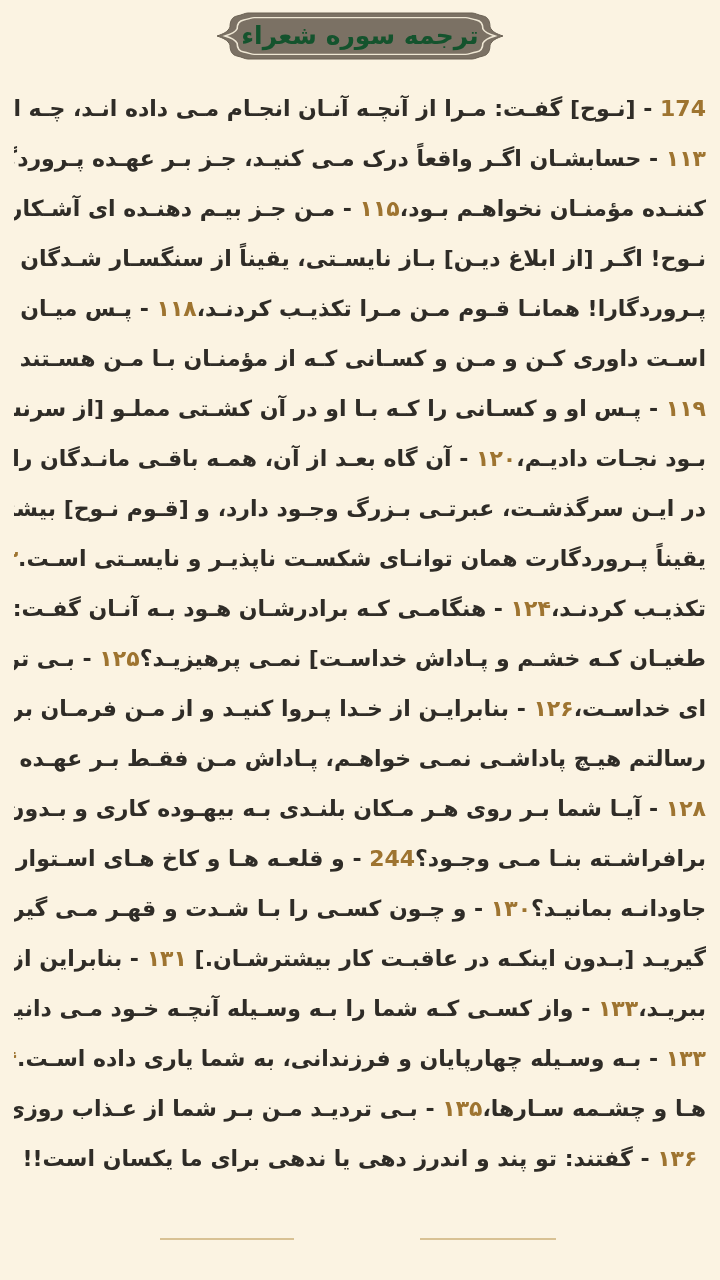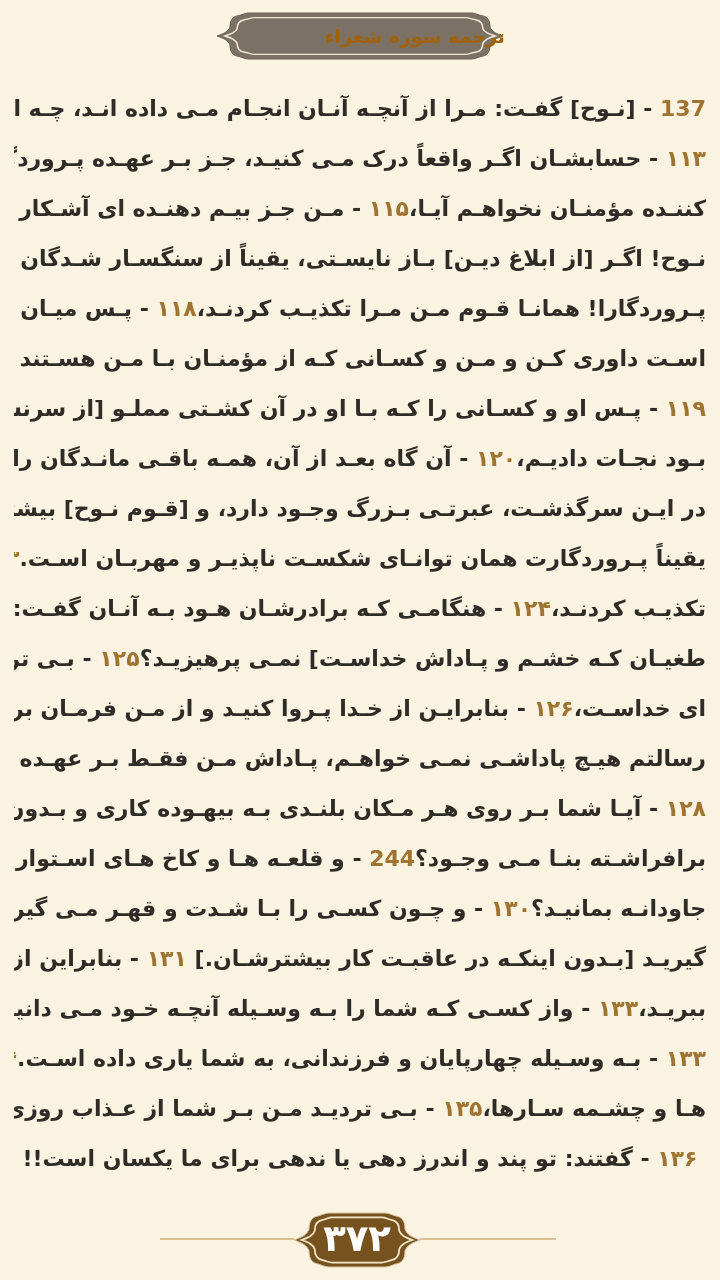--- a/index.html
+++ b/index.html
@@ -12,22 +12,22 @@
   }
   .page{position:absolute;inset:0;}
 
   
   .header{
     position:absolute;left:215px;top:9px;width:290px;height:54px;
   }
   .header svg{position:absolute;inset:0;width:100%;height:100%;}
   .header-title{
     position:absolute;inset:0;
-    line-height:54px;
-    font-size:19px;font-weight:700;color:#a16207;
+    text-align:center;line-height:54px;
+    font-size:25px;font-weight:700;color:#14532d;
     direction:rtl;
   }
 
   
   .text-area{
     position:absolute;top:84px;left:14px;right:14px;
   }
   .line{
     direction:rtl;
     height:50px;line-height:50px;
@@ -70,49 +70,42 @@
 
   <div class="header">
     <svg viewBox="0 0 290 54" aria-hidden="true">
       <path d="M2,27 C8,25 13,23 15,18 C15,12 17,8 22,7 C27,6 30,4 33,4 L257,4 C260,4 263,6 268,7 C273,8 275,12 275,18 C277,23 282,25 288,27 C282,29 277,31 275,36 C275,42 273,46 268,47 C263,48 260,50 257,50 L33,50 C30,50 27,48 22,47 C17,46 15,42 15,36 C13,31 8,29 2,27 Z" fill="#7b7164" stroke="#6a6153" stroke-width="1"></path>
       <path d="M2,27 C8,25 13,23 15,18 C15,12 17,8 22,7 C27,6 30,4 33,4 L257,4 C260,4 263,6 268,7 C273,8 275,12 275,18 C277,23 282,25 288,27 C282,29 277,31 275,36 C275,42 273,46 268,47 C263,48 260,50 257,50 L33,50 C30,50 27,48 22,47 C17,46 15,42 15,36 C13,31 8,29 2,27 Z" fill="none" stroke="#efe7d4" stroke-width="1.7" transform="translate(145,27) scale(0.945,0.80) translate(-145,-27)"></path>
     </svg>
     <div class="header-title">ترجمه سوره شعراء</div>
   </div>
 
   <div class="text-area">
-      <div class="line"><span class="num">137</span><span class="sep"> - </span><span class="body">[نـوح] گفـت: مـرا از آنچـه آنـان انجـام مـی داده انـد، چـه اطلاعـی اسـت؟</span></div>
+      <div class="line"><span class="num">174</span><span class="sep"> - </span><span class="body">[نـوح] گفـت: مـرا از آنچـه آنـان انجـام مـی داده انـد، چـه اطلاعـی اسـت؟</span></div>
       <div class="line"><span class="num">۱۱۳</span><span class="sep"> - </span><span class="body">حسابشـان اگـر واقعاً درک مـی کنیـد، جـز بـر عهـده پـروردگارم نیسـت،</span></div>
-      <div class="line"><span class="body">کننـده مؤمنـان نخواهـم آیـا،</span><span class="num">۱۱۵</span><span class="sep"> - </span><span class="body">مـن جـز بیـم دهنـده ای آشـکار نیسـتم.</span></div>
+      <div class="line"><span class="body">کننـده مؤمنـان نخواهـم بـود،</span><span class="num">۱۱۵</span><span class="sep"> - </span><span class="body">مـن جـز بیـم دهنـده ای آشـکار نیسـتم.</span></div>
       <div class="line"><span class="body">نـوح! اگـر [از ابلاغ دیـن] بـاز نایسـتی، یقیناً از سنگسـار شـدگان خواهـی بـود!</span></div>
       <div class="line"><span class="body">پـروردگارا! همانـا قـوم مـن مـرا تکذیـب کردنـد،</span><span class="num">۱۱۸</span><span class="sep"> - </span><span class="body">پـس میـان مـن و آنـان چنانکـه سـزاوار</span></div>
       <div class="line"><span class="body">اسـت داوری کـن و مـن و کسـانی کـه از مؤمنـان بـا مـن هسـتند از چنـگ آنـان نجـات ده.</span></div>
       <div class="line"><span class="num">۱۱۹</span><span class="sep"> - </span><span class="body">پـس او و کسـانی را کـه بـا او در آن کشـتی مملـو [از سرنشـینان، جنبندگان، متـاع و ابزار]</span></div>
       <div class="line"><span class="body">بـود نجـات دادیـم،</span><span class="num">۱۲۰</span><span class="sep"> - </span><span class="body">آن گاه بعـد از آن، همـه باقـی مانـدگان را غرق کردیـم.</span></div>
       <div class="line"><span class="body">در ایـن سرگذشـت، عبرتـی بـزرگ وجـود دارد، و [قـوم نـوح] بیشترشـان مؤمـن نبودنـد،</span></div>
-      <div class="line"><span class="body">یقیناً پـروردگارت همان توانـای شکسـت ناپذیـر و مهربـان اسـت.</span><span class="num">۱۲۳</span></div>
+      <div class="line"><span class="body">یقیناً پـروردگارت همان توانـای شکسـت ناپذیـر و نایسـتی اسـت.</span><span class="num">۱۲۳</span></div>
       <div class="line"><span class="body">تکذیـب کردنـد،</span><span class="num">۱۲۴</span><span class="sep"> - </span><span class="body">هنگامـی کـه برادرشـان هـود بـه آنـان گفـت: آیـا [از سرانجـام شرک و</span></div>
       <div class="line"><span class="body">طغیـان کـه خشـم و پـاداش خداسـت] نمـی پرهیزیـد؟</span><span class="num">۱۲۵</span><span class="sep"> - </span><span class="body">بـی تردید من بـرای شما فرسـتاده</span></div>
       <div class="line"><span class="body">ای خداسـت،</span><span class="num">۱۲۶</span><span class="sep"> - </span><span class="body">بنابرایـن از خـدا پـروا کنیـد و از مـن فرمـان بریـد،</span></div>
       <div class="line"><span class="body">رسالتم هیـچ پاداشـی نمـی خواهـم، پـاداش مـن فقـط بـر عهـده پـروردگار جهانیـان اسـت،</span></div>
       <div class="line"><span class="num">۱۲۸</span><span class="sep"> - </span><span class="body">آیـا شما بـر روی هـر مـکان بلنـدی بـه بیهـوده کاری و بـدون نیـاز، برجـی عظیـم و</span></div>
       <div class="line"><span class="body">برافراشـته بنـا مـی وجـود؟</span><span class="num">244</span><span class="sep"> - </span><span class="body">و قلعـه هـا و کاخ هـای اسـتوار و مجلـل برمی گیرید، که شـاید</span></div>
       <div class="line"><span class="body">جاودانـه بمانیـد؟</span><span class="num">۱۳۰</span><span class="sep"> - </span><span class="body">و چـون کسـی را بـا شـدت و قهـر مـی گیریـد ظالمانـه و زورمدارانـه مـی</span></div>
       <div class="line"><span class="body">گیریـد [بـدون اینکـه در عاقبـت کار بیشترشـان.] </span><span class="num">۱۳۱</span><span class="sep"> - </span><span class="body">بنابراین از خـدا پروا کنیـد واز من فرمان</span></div>
       <div class="line"><span class="body">ببریـد،</span><span class="num">۱۳۳</span><span class="sep"> - </span><span class="body">واز کسـی کـه شما را بـه وسـیله آنچـه خـود مـی دانیـد یـاری داده، پـروا کنیـد،</span></div>
       <div class="line"><span class="num">۱۳۳</span><span class="sep"> - </span><span class="body">بـه وسـیله چهارپایان و فرزندانی، به شما یاری داده اسـت.</span><span class="num">۱۳۴</span></div>
       <div class="line"><span class="body">هـا و چشـمه سـارها،</span><span class="num">۱۳۵</span><span class="sep"> - </span><span class="body">بـی تردیـد مـن بـر شما از عـذاب روزی بـزرگ مـی ترسـم.</span></div>
       <div class="line center"><span class="num">۱۳۶</span><span class="sep"> - </span><span class="body">گفتند: تو پند و اندرز دهی یا ندهی برای ما یکسان است!!</span></div>
     </div>
 
   <div class="rule rule-left"></div>
 
-  <div class="page-badge">
-    <svg viewBox="0 0 130 70" aria-hidden="true">
-      <path d="M2,35 C10,32 15,30 17,24 C17,16 20,12 26,11 C30,10 33,8 37,8 L93,8 C97,8 100,10 104,11 C110,12 113,16 113,24 C115,30 120,32 128,35 C120,38 115,40 113,46 C113,54 110,58 104,59 C100,60 97,62 93,62 L37,62 C33,62 30,60 26,59 C20,58 17,54 17,46 C15,40 10,38 2,35 Z" fill="#76521e" stroke="#d9c9a9" stroke-width="1"></path>
-      <path d="M2,35 C10,32 15,30 17,24 C17,16 20,12 26,11 C30,10 33,8 37,8 L93,8 C97,8 100,10 104,11 C110,12 113,16 113,24 C115,30 120,32 128,35 C120,38 115,40 113,46 C113,54 110,58 104,59 C100,60 97,62 93,62 L37,62 C33,62 30,60 26,59 C20,58 17,54 17,46 C15,40 10,38 2,35 Z" fill="none" stroke="#f3e8cc" stroke-width="2" transform="translate(65,35) scale(0.88,0.84) translate(-65,-35)"></path>
-    </svg>
-    <div class="page-num">۳۷۲</div>
-  </div>
 
   <div class="rule rule-right"></div>
 
 </div>
 
 </body></html>

